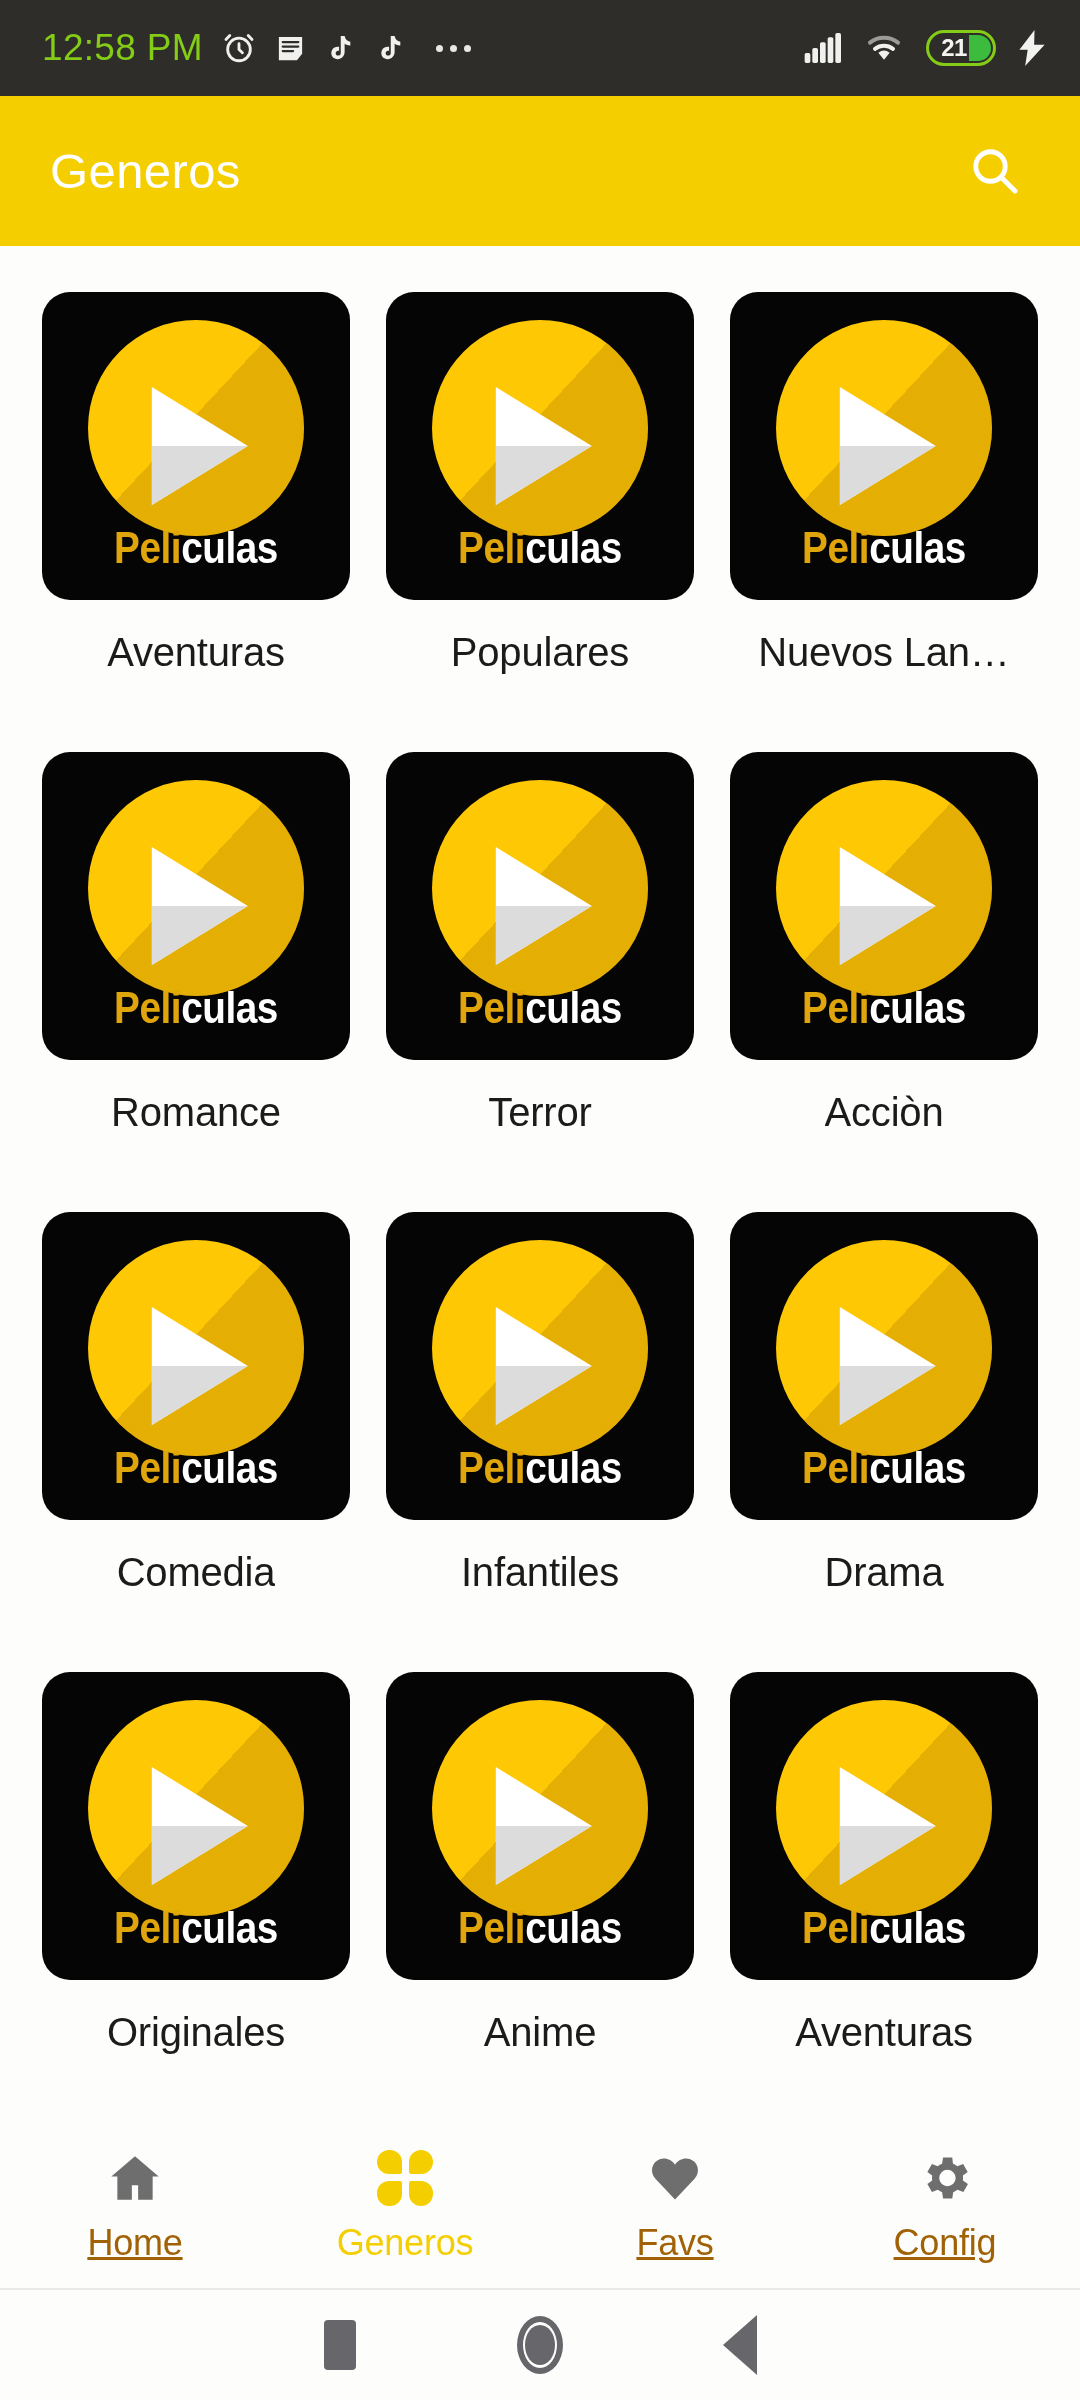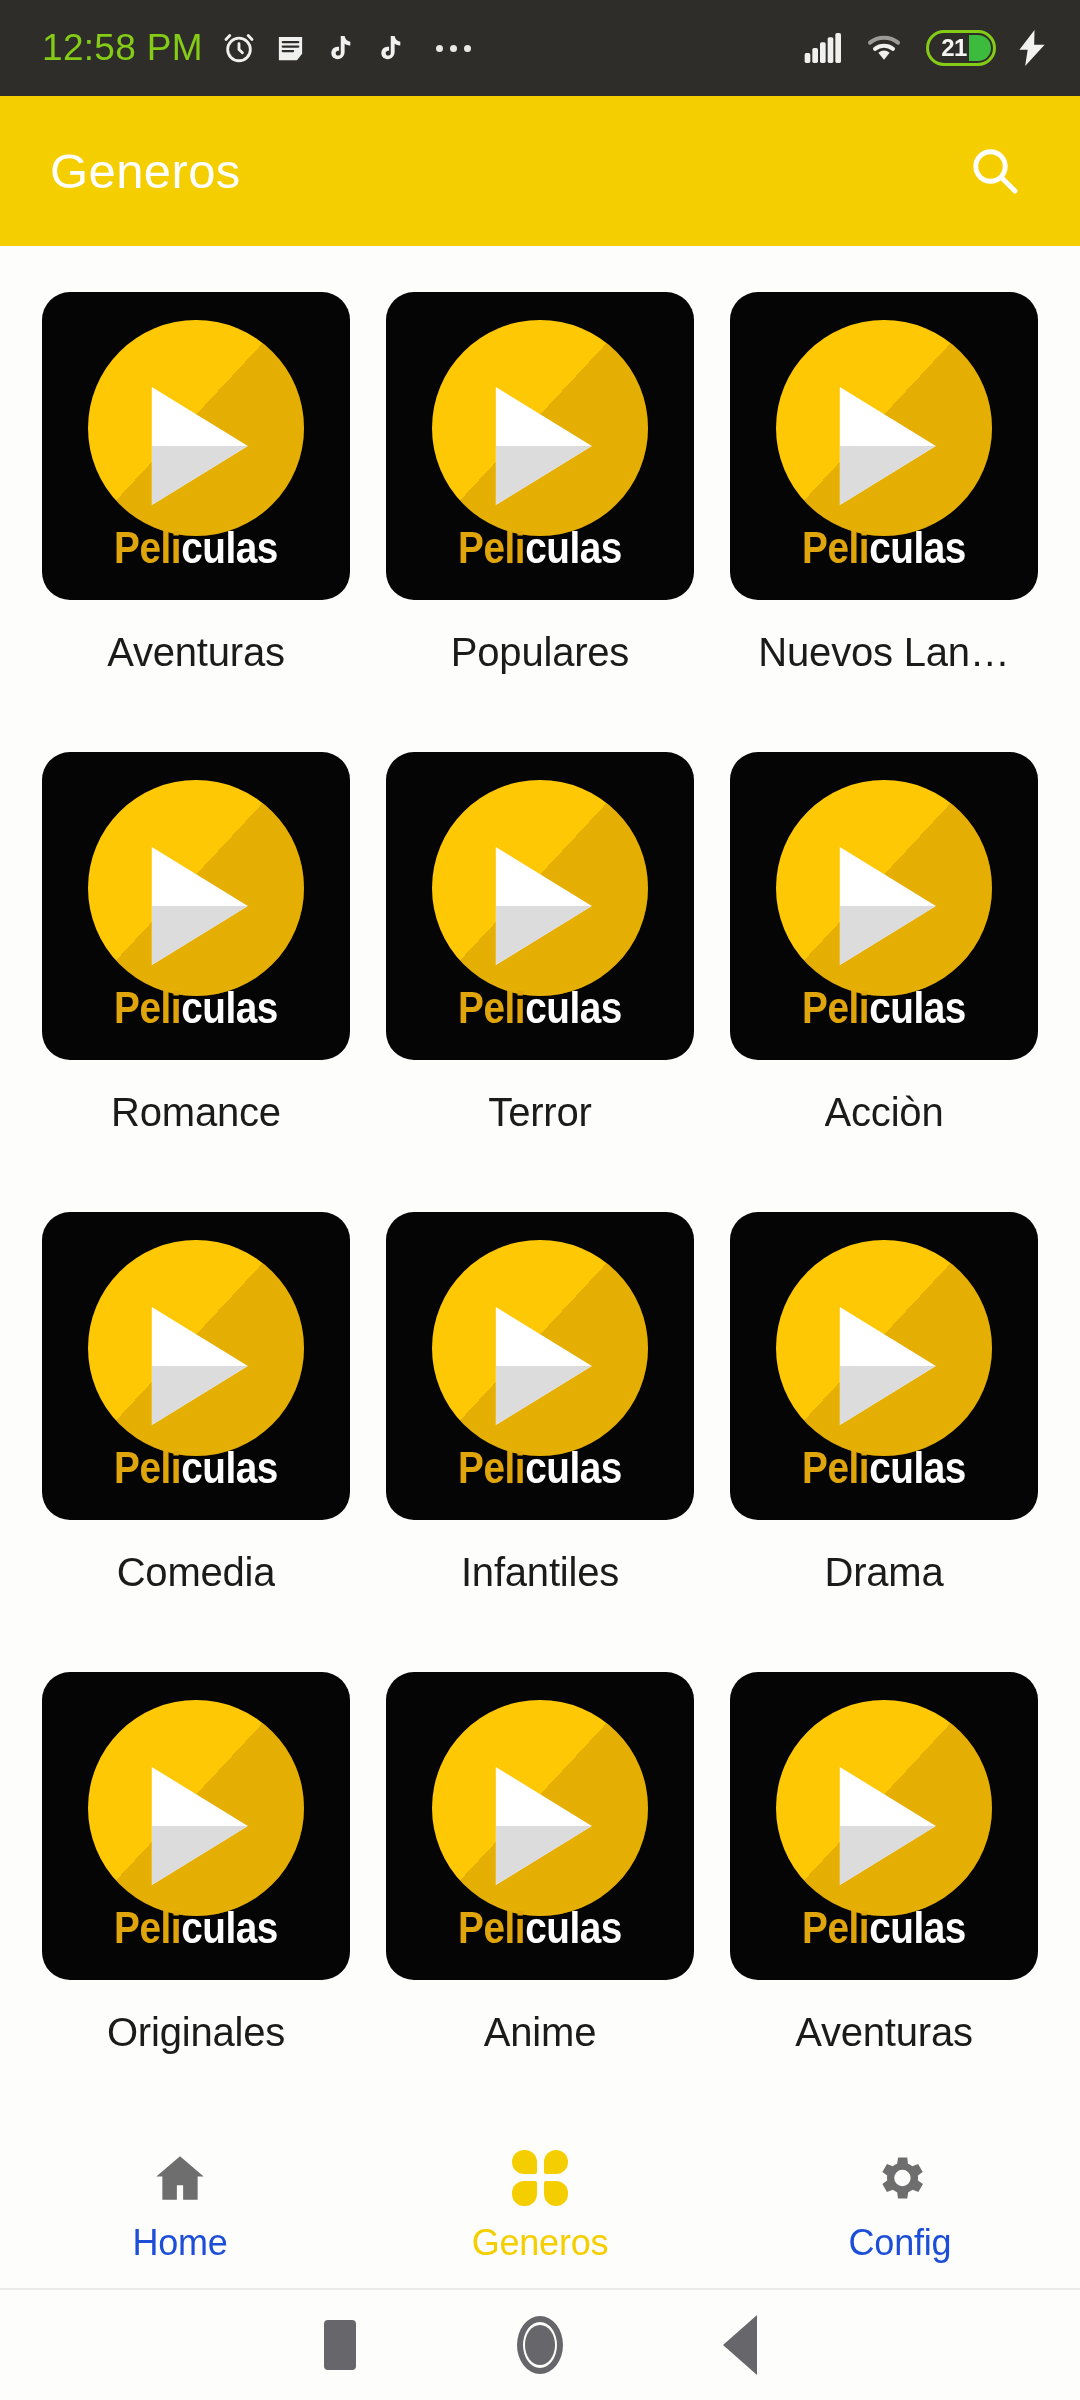--- a/index.html
+++ b/index.html
@@ -132,21 +132,21 @@
     border-top:1px solid rgba(0,0,0,0);
     border-bottom:2px solid #EAEAE8;
   }
   .nav-item {
     flex:1; display:flex; flex-direction:column; align-items:center;
     justify-content:center; gap:16px; cursor:pointer; background:transparent;
     border:none; padding-top:8px;
   }
   .nav-ic { height:62px; display:flex; align-items:center; justify-content:center; }
   .nav-label { font-size:36px; line-height:1; letter-spacing:-.2px; }
-  .nav-item.inactive .nav-label { color:#1d4ed8; }
+  .nav-item.inactive .nav-label { color:#a16207;text-decoration:underline; }
   .nav-item.active   .nav-label { color:#F5CE00; }
 
   
   .gicon { width:56px; height:56px; display:grid; grid-template-columns:1fr 1fr;
            grid-template-rows:1fr 1fr; gap:7px; }
   .gicon i { display:block; background:#F5CE00; }
   .gicon i:nth-child(1){ border-radius:12px 12px 2px 12px; }
   .gicon i:nth-child(2){ border-radius:12px 12px 12px 2px; }
   .gicon i:nth-child(3){ border-radius:12px 2px 12px 12px; }
   .gicon i:nth-child(4){ border-radius:2px 12px 12px 12px; }
@@ -382,20 +382,28 @@
             <i></i>
             <i></i>
             <i></i>
             <i></i>
           </span>
         </span>
         <span class="nav-label">Generos</span>
       </button>
       <button class="nav-item inactive">
         <span class="nav-ic">
+          <svg width="56" height="56" viewBox="0 0 24 24">
+            <path d="M12 21.2 3.6 12.3C1 9.6 2 5.1 5.7 3.9 8 3.2 10.6 4.2 12 6.3c1.4-2.1 4-3.1 6.3-2.4 3.7 1.2 4.7 5.7 2.1 8.4z" fill="#6E6E6E"></path>
+          </svg>
+        </span>
+        <span class="nav-label">Favs</span>
+      </button>
+      <button class="nav-item inactive">
+        <span class="nav-ic">
           <svg width="58" height="58" viewBox="0 0 24 24">
             <path d="M19.4 13a7.6 7.6 0 0 0 0-2l2-1.5-1.9-3.3-2.4.9a7.6 7.6 0 0 0-1.8-1L15 3.5H11.2l-.4 2.6a7.6 7.6 0 0 0-1.8 1l-2.4-.9L4.7 9.5 6.7 11a7.6 7.6 0 0 0 0 2l-2 1.5 1.9 3.3 2.4-.9a7.6 7.6 0 0 0 1.8 1l.4 2.6H15l.4-2.6a7.6 7.6 0 0 0 1.8-1l2.4.9 1.9-3.3zM13 15.4a3.4 3.4 0 1 1 0-6.8 3.4 3.4 0 0 1 0 6.8z" fill="#6E6E6E"></path>
           </svg>
         </span>
         <span class="nav-label">Config</span>
       </button>
     </div>
 
   <div class="sysnav">
     <div class="sbtn">

